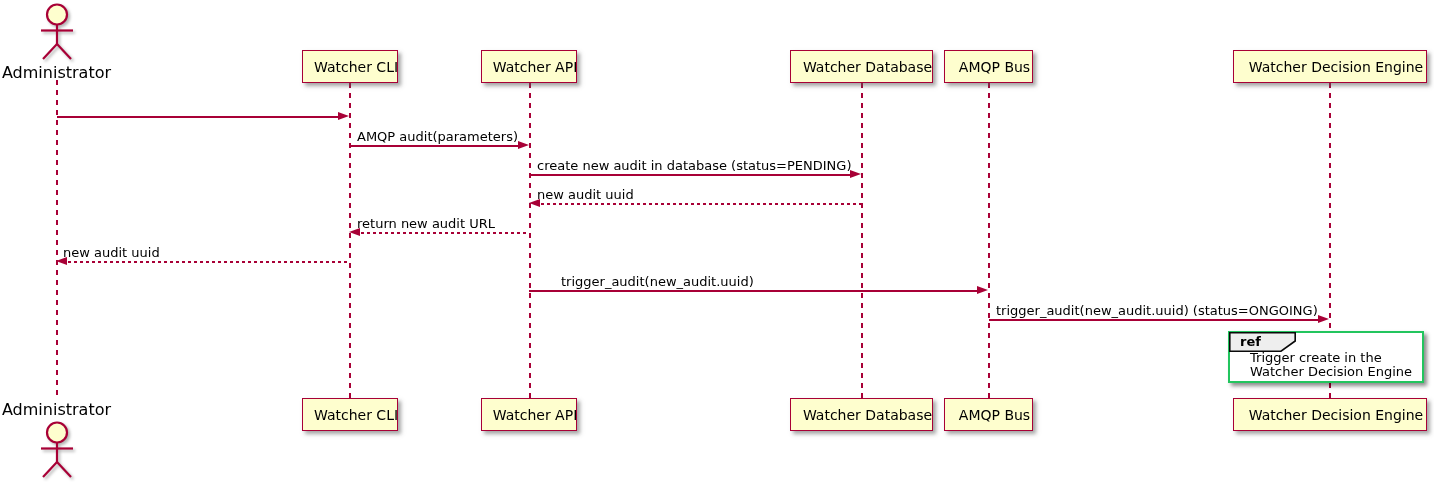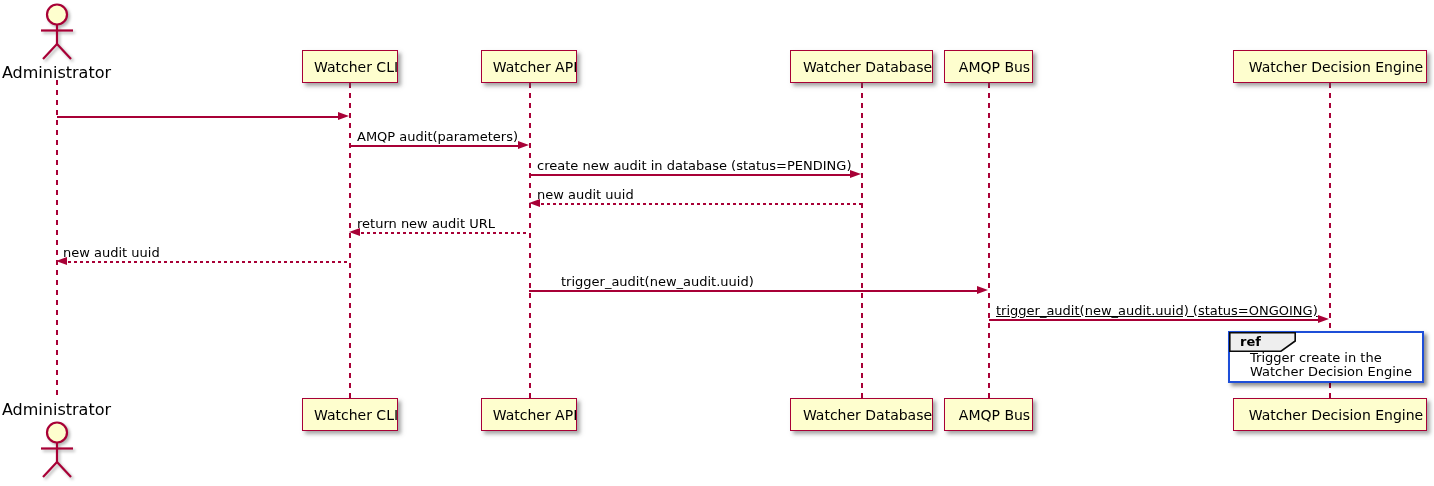--- a/index.html
+++ b/index.html
@@ -58,21 +58,21 @@
   }
   .arrow { position: absolute; width: 0; height: 0;
            border-top: 4.5px solid transparent; border-bottom: 4.5px solid transparent; }
   .arrow.right { border-left: 11px solid #A80036; }
   .arrow.left  { border-right: 11px solid #A80036; }
   
   .ref-box {
     position: absolute;
     box-sizing: border-box;
     background: #ffffff;
-    border: 2px solid #1d4ed8;
+    border: 2px solid #22c55e;
     box-shadow: 3px 3px 4px rgba(0,0,0,0.45);
   }
   .ref-tab { position: absolute; left: -1px; top: -1px; width: 68px; height: 20px; }
   .ref-keyword {
     position: absolute; left: 10px; top: 1px;
     font-size: 13px; font-weight: bold;
   }
   .ref-text {
     position: absolute; left: 20px;
     font-size: 13px; line-height: 14px; white-space: nowrap;
@@ -127,21 +127,21 @@
   <div class="arrow left" style="left:349px; top:228px;"></div>
 
   <div class="msg-label" style="left:63px; top:245px;">new audit uuid</div>
   <div class="msg-line dashed" style="left:68px; top:261px; width:281px;"></div>
   <div class="arrow left" style="left:56px; top:257px;"></div>
 
   <div class="msg-label" style="left:537px; top:274px;margin-left:24px;">trigger_audit(new_audit.uuid)</div>
   <div class="msg-line solid" style="left:529px; top:290px; width:448px;"></div>
   <div class="arrow right" style="left:977px; top:286px;"></div>
 
-  <div class="msg-label" style="left:996px; top:303px;text-decoration:underline;">trigger_audit(new_audit.uuid) (status=ONGOING)</div>
+  <div class="msg-label" style="left:996px; top:303px;">trigger_audit(new_audit.uuid) (status=ONGOING)</div>
   <div class="msg-line solid" style="left:989px; top:319px; width:329px;"></div>
   <div class="arrow right" style="left:1318px; top:315px;"></div>
 
   <div class="ref-box" style="left:1228px; top:331px; width:196px; height:52px;">
     <svg class="ref-tab" width="68" height="20" viewBox="0 0 68 20">
       <path d="M0.8,0.8 H66.2 V9 L52,19.2 H0.8 Z" fill="#EEEEEE" stroke="#0a0a0a" stroke-width="1.6"></path>
     </svg>
     <div class="ref-keyword">ref</div>
     <div class="ref-text" style="top:18px;">Trigger create in the</div>
     <div class="ref-text" style="top:32px;">Watcher Decision Engine</div>

